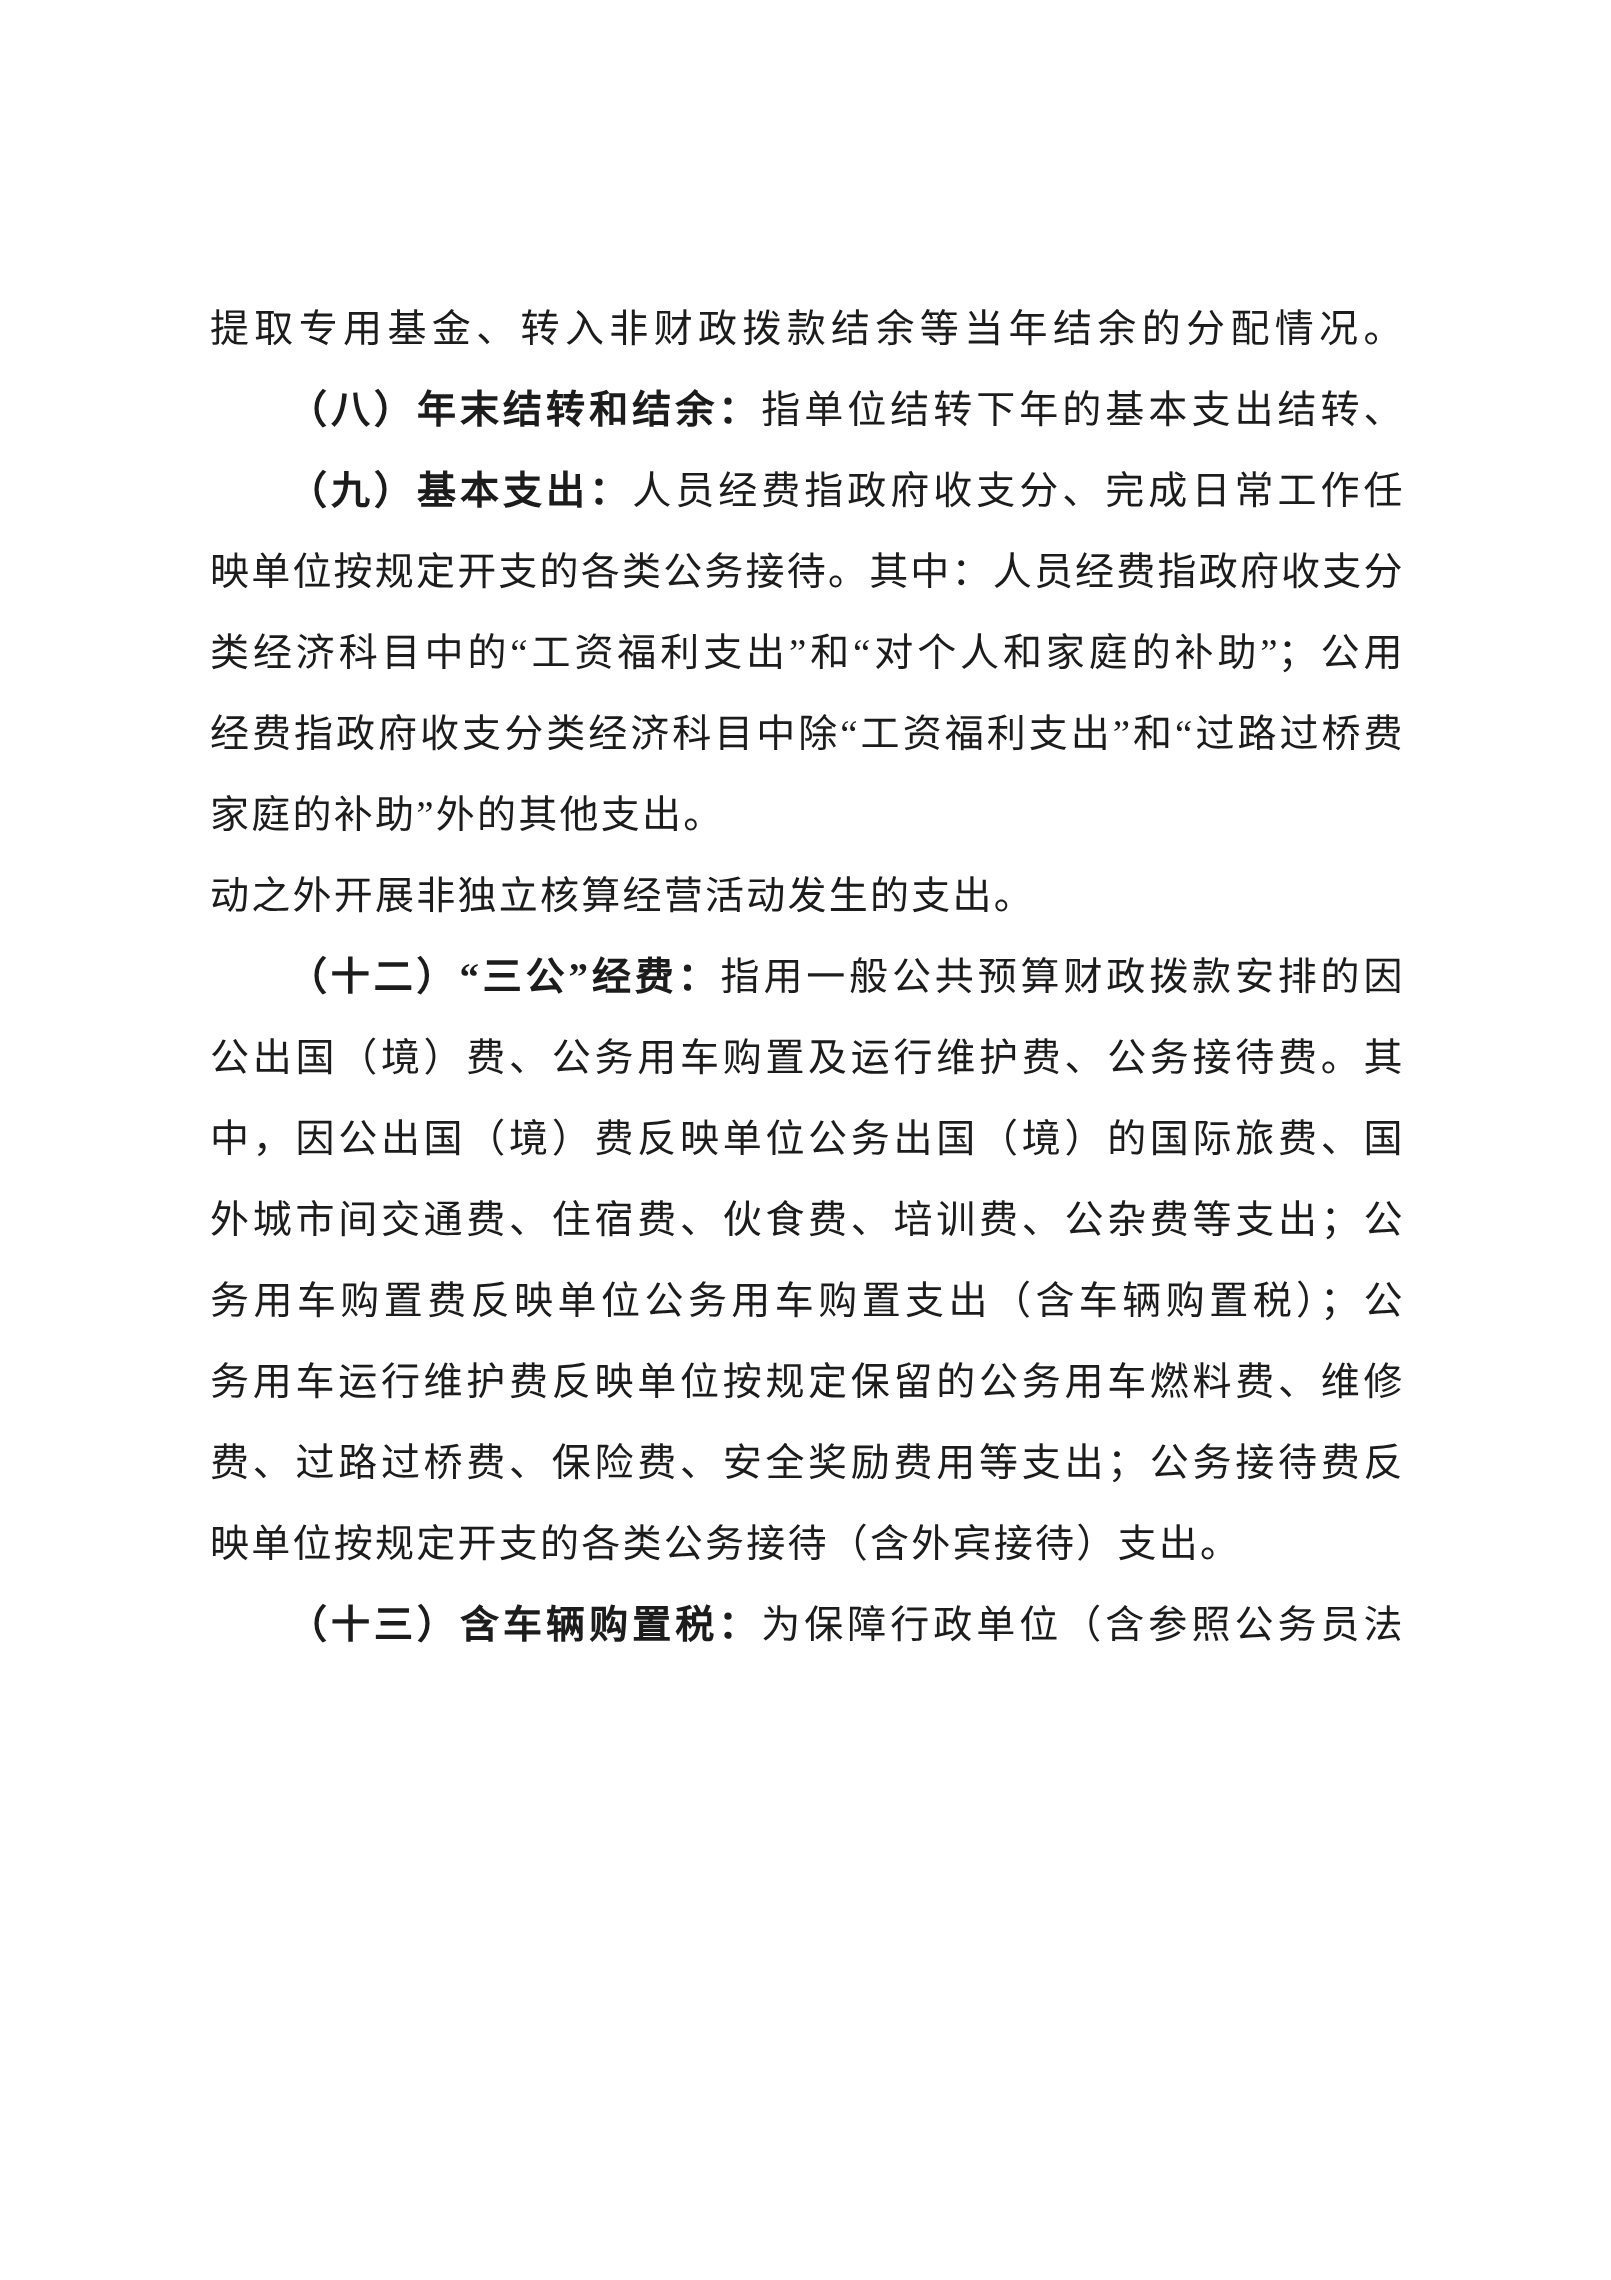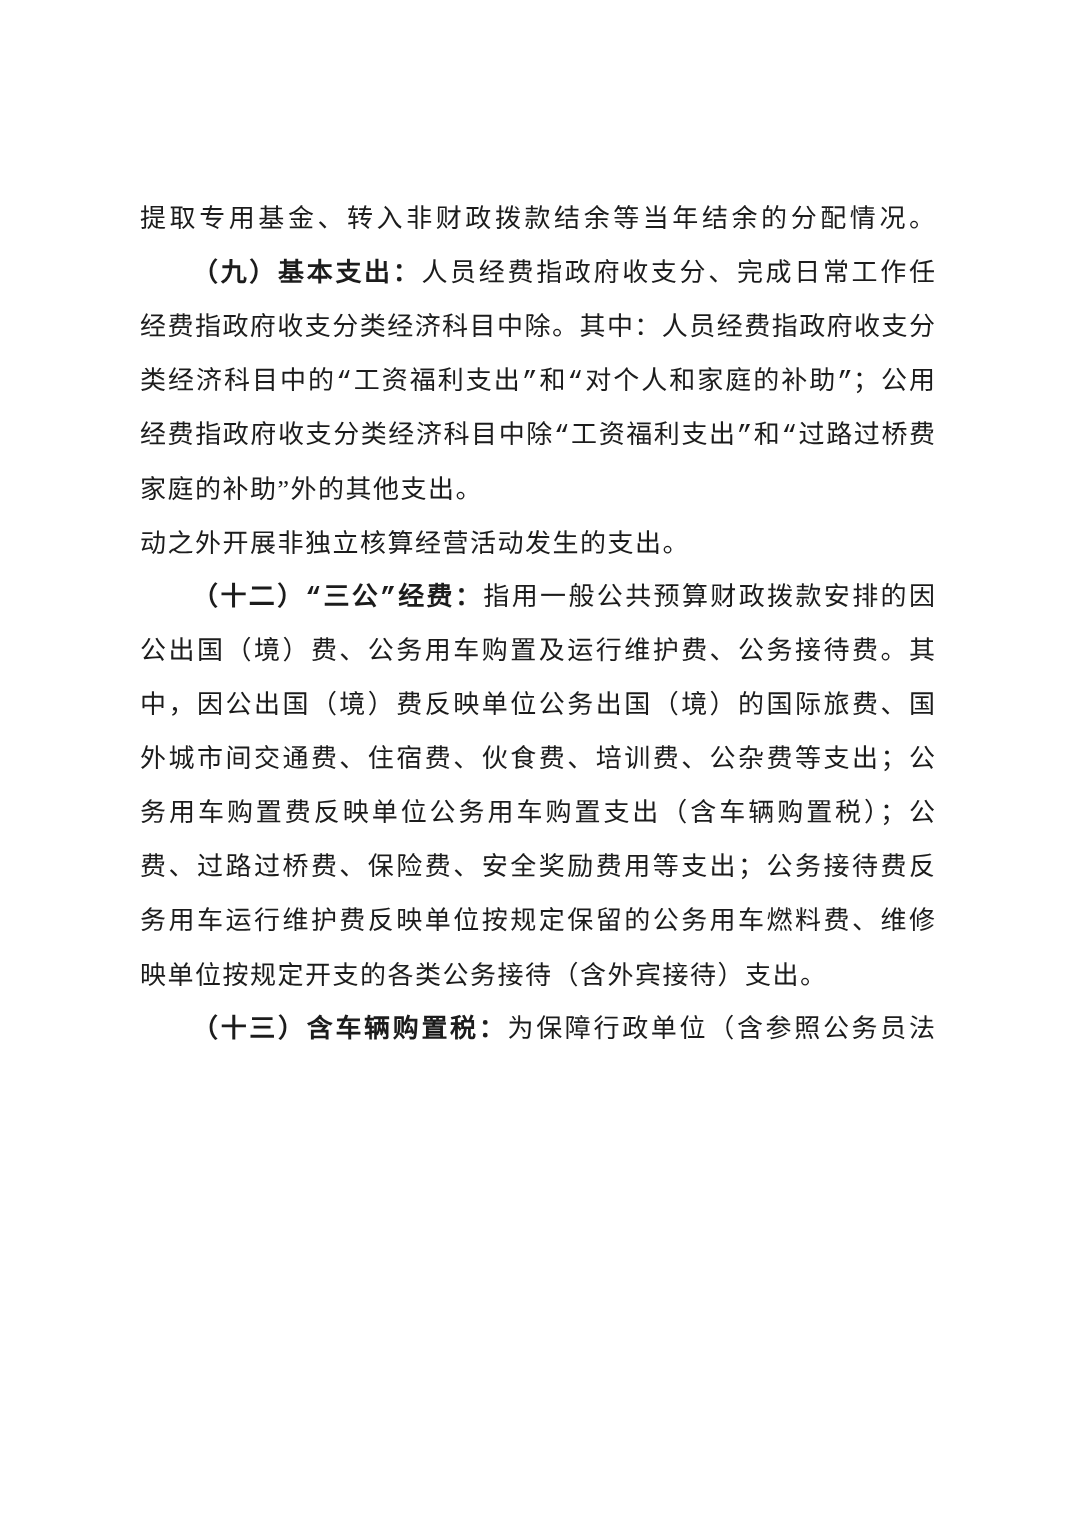--- a/index.html
+++ b/index.html
@@ -28,46 +28,46 @@
     font-size: 26px;
     letter-spacing: 1.5px;
     white-space: nowrap;
   }
   .line.justify {
     white-space: normal;
     letter-spacing: 0;
     text-align: justify;
     text-align-last: justify;
     text-justify: inter-character;
-    font-family: Liberation Mono, monospace;
   }
   .line.indent {
     padding-left: 52px;
   }
   .line.indent.justify {
     width: 743px;
   }
   .seg { font-weight: 400; }
   .seg.bold { font-weight: 700; }
 </style>
 </head>
 <body>
 
 <div class="page">
   <div class="text-block">
       <div class="line justify"><span class="seg">提取专用基金、转入非财政拨款结余等当年结余的分配情况。</span></div>
+      <div class="line justify indent"><span class="seg bold">（八）年末结转和结余：</span><span class="seg">指单位结转下年的基本支出结转、</span></div>
       <div class="line justify indent"><span class="seg bold">（九）基本支出：</span><span class="seg">人员经费指政府收支分、完成日常工作任</span></div>
-      <div class="line justify"><span class="seg">经费指政府收支分类经济科目中除。其中：人员经费指政府收支分</span></div>
+      <div class="line justify"><span class="seg">映单位按规定开支的各类公务接待。其中：人员经费指政府收支分</span></div>
       <div class="line justify"><span class="seg">类经济科目中的“工资福利支出”和“对个人和家庭的补助”；公用</span></div>
       <div class="line justify"><span class="seg">经费指政府收支分类经济科目中除“工资福利支出”和“过路过桥费</span></div>
       <div class="line"><span class="seg">家庭的补助”外的其他支出。</span></div>
       <div class="line"><span class="seg">动之外开展非独立核算经营活动发生的支出。</span></div>
       <div class="line justify indent"><span class="seg bold">（十二）“三公”经费：</span><span class="seg">指用一般公共预算财政拨款安排的因</span></div>
       <div class="line justify"><span class="seg">公出国（境）费、公务用车购置及运行维护费、公务接待费。其</span></div>
       <div class="line justify"><span class="seg">中，因公出国（境）费反映单位公务出国（境）的国际旅费、国</span></div>
       <div class="line justify"><span class="seg">外城市间交通费、住宿费、伙食费、培训费、公杂费等支出；公</span></div>
       <div class="line justify"><span class="seg">务用车购置费反映单位公务用车购置支出（含车辆购置税）；公</span></div>
+      <div class="line justify"><span class="seg">务用车运行维护费反映单位按规定保留的公务用车燃料费、维修</span></div>
       <div class="line justify"><span class="seg">费、过路过桥费、保险费、安全奖励费用等支出；公务接待费反</span></div>
-      <div class="line justify"><span class="seg">务用车运行维护费反映单位按规定保留的公务用车燃料费、维修</span></div>
       <div class="line"><span class="seg">映单位按规定开支的各类公务接待（含外宾接待）支出。</span></div>
       <div class="line justify indent"><span class="seg bold">（十三）含车辆购置税：</span><span class="seg">为保障行政单位（含参照公务员法</span></div>
     </div>
 </div>
 
 </body></html>

